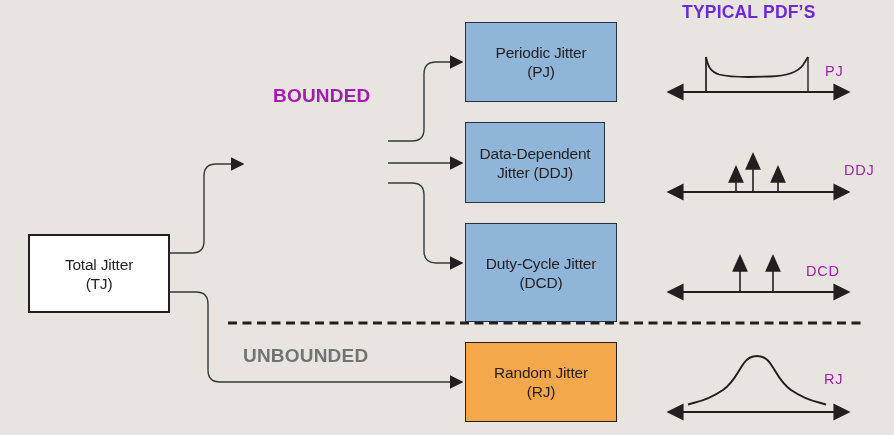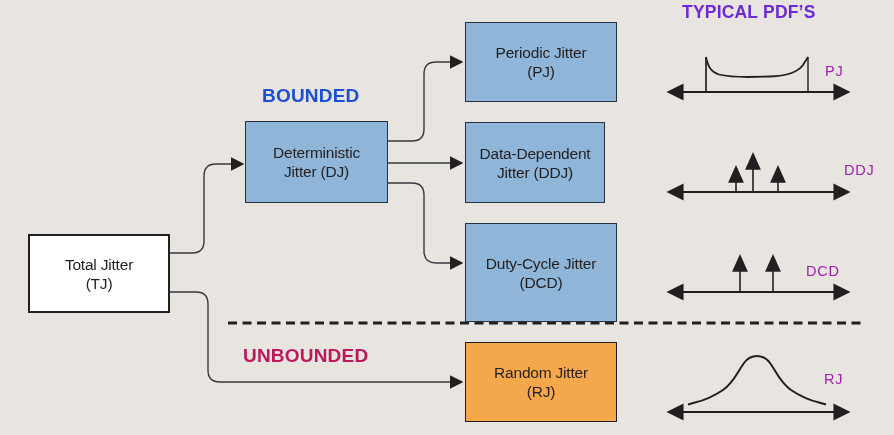--- a/index.html
+++ b/index.html
@@ -19,22 +19,22 @@
   .node-blue{background:#8fb5d8;border:1.6px solid #24333f;}
   .node-orange{background:#f5a74b;border:1.6px solid #231f20;}
   .node-white{background:#ffffff;border:2px solid #231f20;}
   .n-tj {left:28px; top:234px; width:142px;height:79px;}
   .n-dj {left:245px;top:121px;width:143px;height:82px;}
   .n-pj {left:465px;top:22px; width:152px;height:80px;}
   .n-ddj{left:465px;top:122px;width:140px;height:81px;}
   .n-dcd{left:465px;top:223px;width:152px;height:99px;}
   .n-rj {left:465px;top:342px;width:152px;height:80px;}
   .seclabel{position:absolute;font-weight:700;font-size:19px;letter-spacing:0.2px;}
-  .lbl-bounded{left:262px;top:85px;color:#1d4ed8;}
-  .lbl-unbounded{left:243px;top:345px;color:#be185d;}
+  .lbl-bounded{left:273px;top:85px;color:#a21caf;}
+  .lbl-unbounded{left:243px;top:345px;color:#737373;}
   .title{
     position:absolute;left:682px;top:2px;font-weight:700;font-size:17.5px;
     letter-spacing:0.2px;color:#6d28d9;
   }
   .pdflabel{position:absolute;font-size:14.5px;letter-spacing:0.8px;color:#a21caf;}
   .pl-pj {left:825px;top:63px;}
   .pl-ddj{left:808px;top:162px;margin-left:36px;}
   .pl-dcd{left:806px;top:263px;}
   .pl-rj {left:824px;top:371px;}
 </style>
@@ -88,24 +88,20 @@
   </svg>
 
   <div class="title">TYPICAL PDF’S</div>
   <div class="seclabel lbl-bounded">BOUNDED</div>
   <div class="seclabel lbl-unbounded">UNBOUNDED</div>
 
   <div class="node node-white n-tj">
     <span>Total Jitter</span>
     <span>(TJ)</span>
   </div>
-  <div class="node node-blue n-dj">
-    <span>Deterministic</span>
-    <span>Jitter (DJ)</span>
-  </div>
   <div class="node node-blue n-pj">
     <span>Periodic Jitter</span>
     <span>(PJ)</span>
   </div>
   <div class="node node-blue n-ddj">
     <span>Data-Dependent</span>
     <span>Jitter (DDJ)</span>
   </div>
   <div class="node node-blue n-dcd">
     <span>Duty-Cycle Jitter</span>

